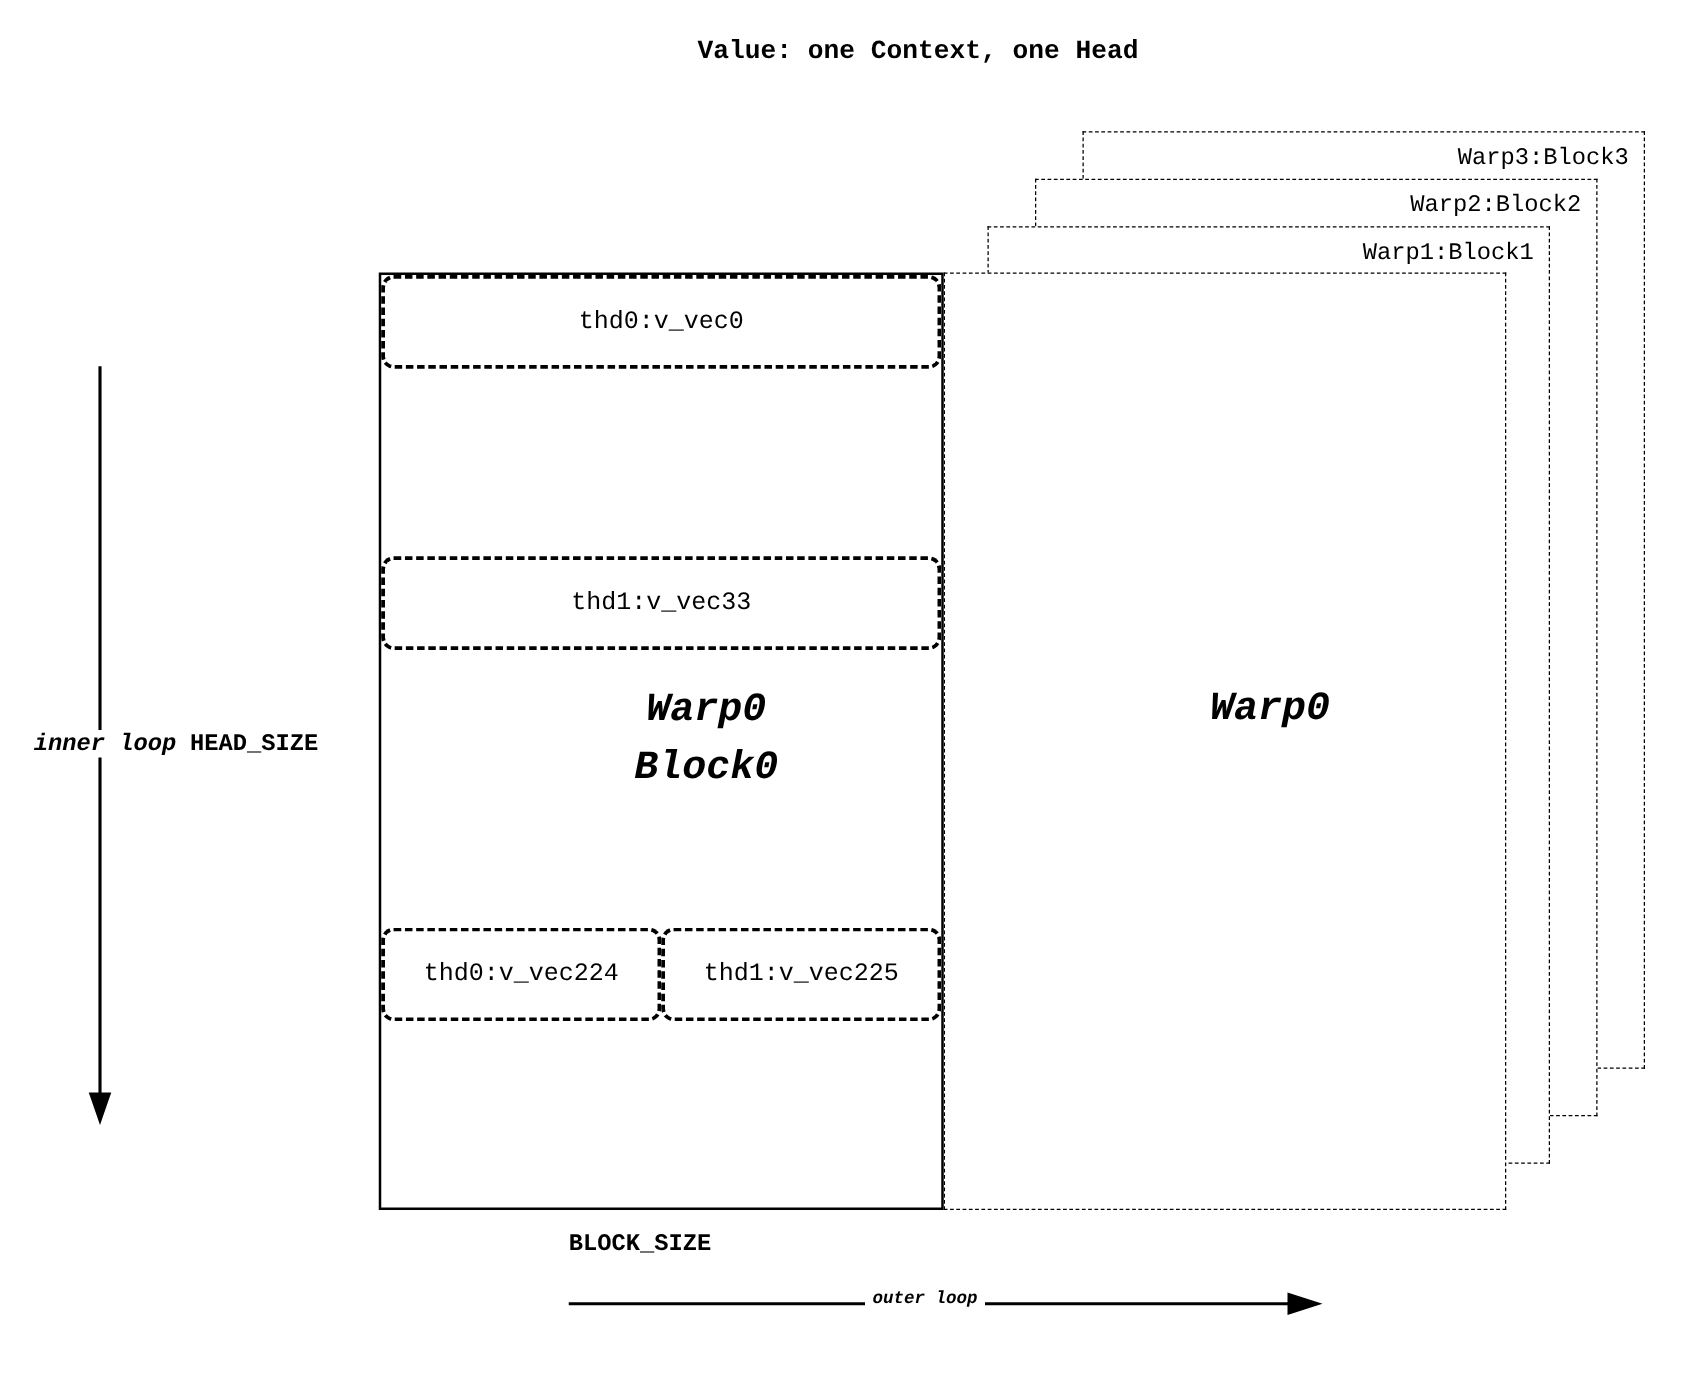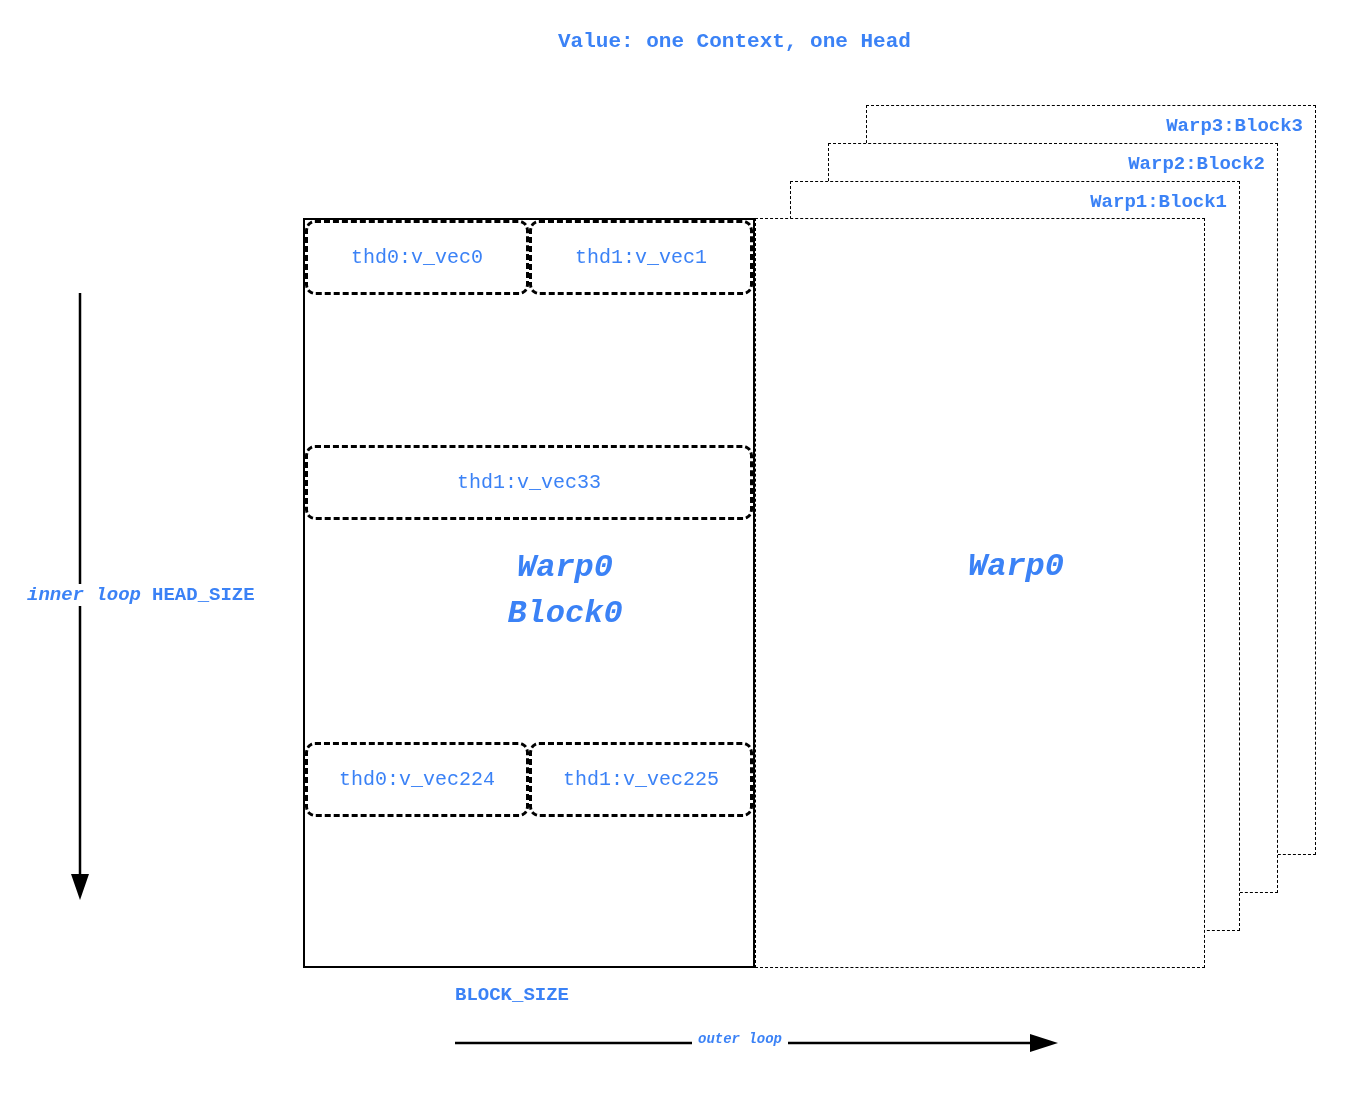--- a/index.html
+++ b/index.html
@@ -1,40 +1,40 @@
 <!DOCTYPE html>
 <html><head>
 <meta charset="utf-8">
 <style>
   html,body { margin:0; padding:0; background:#ffffff; }
   .canvas {
     position:relative; width:1364px; height:1098px; background:#ffffff;
     font-family:"Liberation Mono","DejaVu Sans Mono",monospace;
-    color:#3b82f6; overflow:hidden;
+    color:#000000; overflow:hidden;
   }
   .abs { position:absolute; }
 
   .title {
     left:558px; top:30px;
     font-size:21px; font-weight:bold; white-space:nowrap;
   }
 
   
   .stack {
     position:absolute; width:450px; height:750px;
     background:#ffffff; border:1.8px dashed #000;
     box-sizing:border-box;
   }
   .stack3 { left:866px; top:105px; }
   .stack2 { left:828px; top:143px; }
   .stack1 { left:790px; top:181px; }
   .block4 { left:755px; top:218px; }
   .stack-label {
     position:absolute; top:9px; right:12px;
-    font-size:19px; font-weight:bold; white-space:nowrap;
+    font-size:19px; font-weight:normal; white-space:nowrap;
   }
 
   
   .big-label {
     position:absolute; left:0; width:100%; top:325px;
     text-align:center; font-size:32px; font-weight:bold; font-style:italic;
     line-height:46px;
     padding-left:36px;
   }
 
@@ -97,21 +97,20 @@
   </div>
   <div class="stack block4">
     <div class="big-label">
       <div>Warp0</div>
     </div>
   </div>
 
   <div class="block0">
     <div class="vrow row1">
       <div class="vbox">thd0:v_vec0</div>
-      <div class="vbox">thd1:v_vec1</div>
     </div>
     <div class="vrow row2">
       <div class="vbox">thd1:v_vec33</div>
     </div>
     <div class="vrow row3">
       <div class="vbox">thd0:v_vec224</div>
       <div class="vbox">thd1:v_vec225</div>
     </div>
     <div class="big-label">
       <div>Warp0</div>

